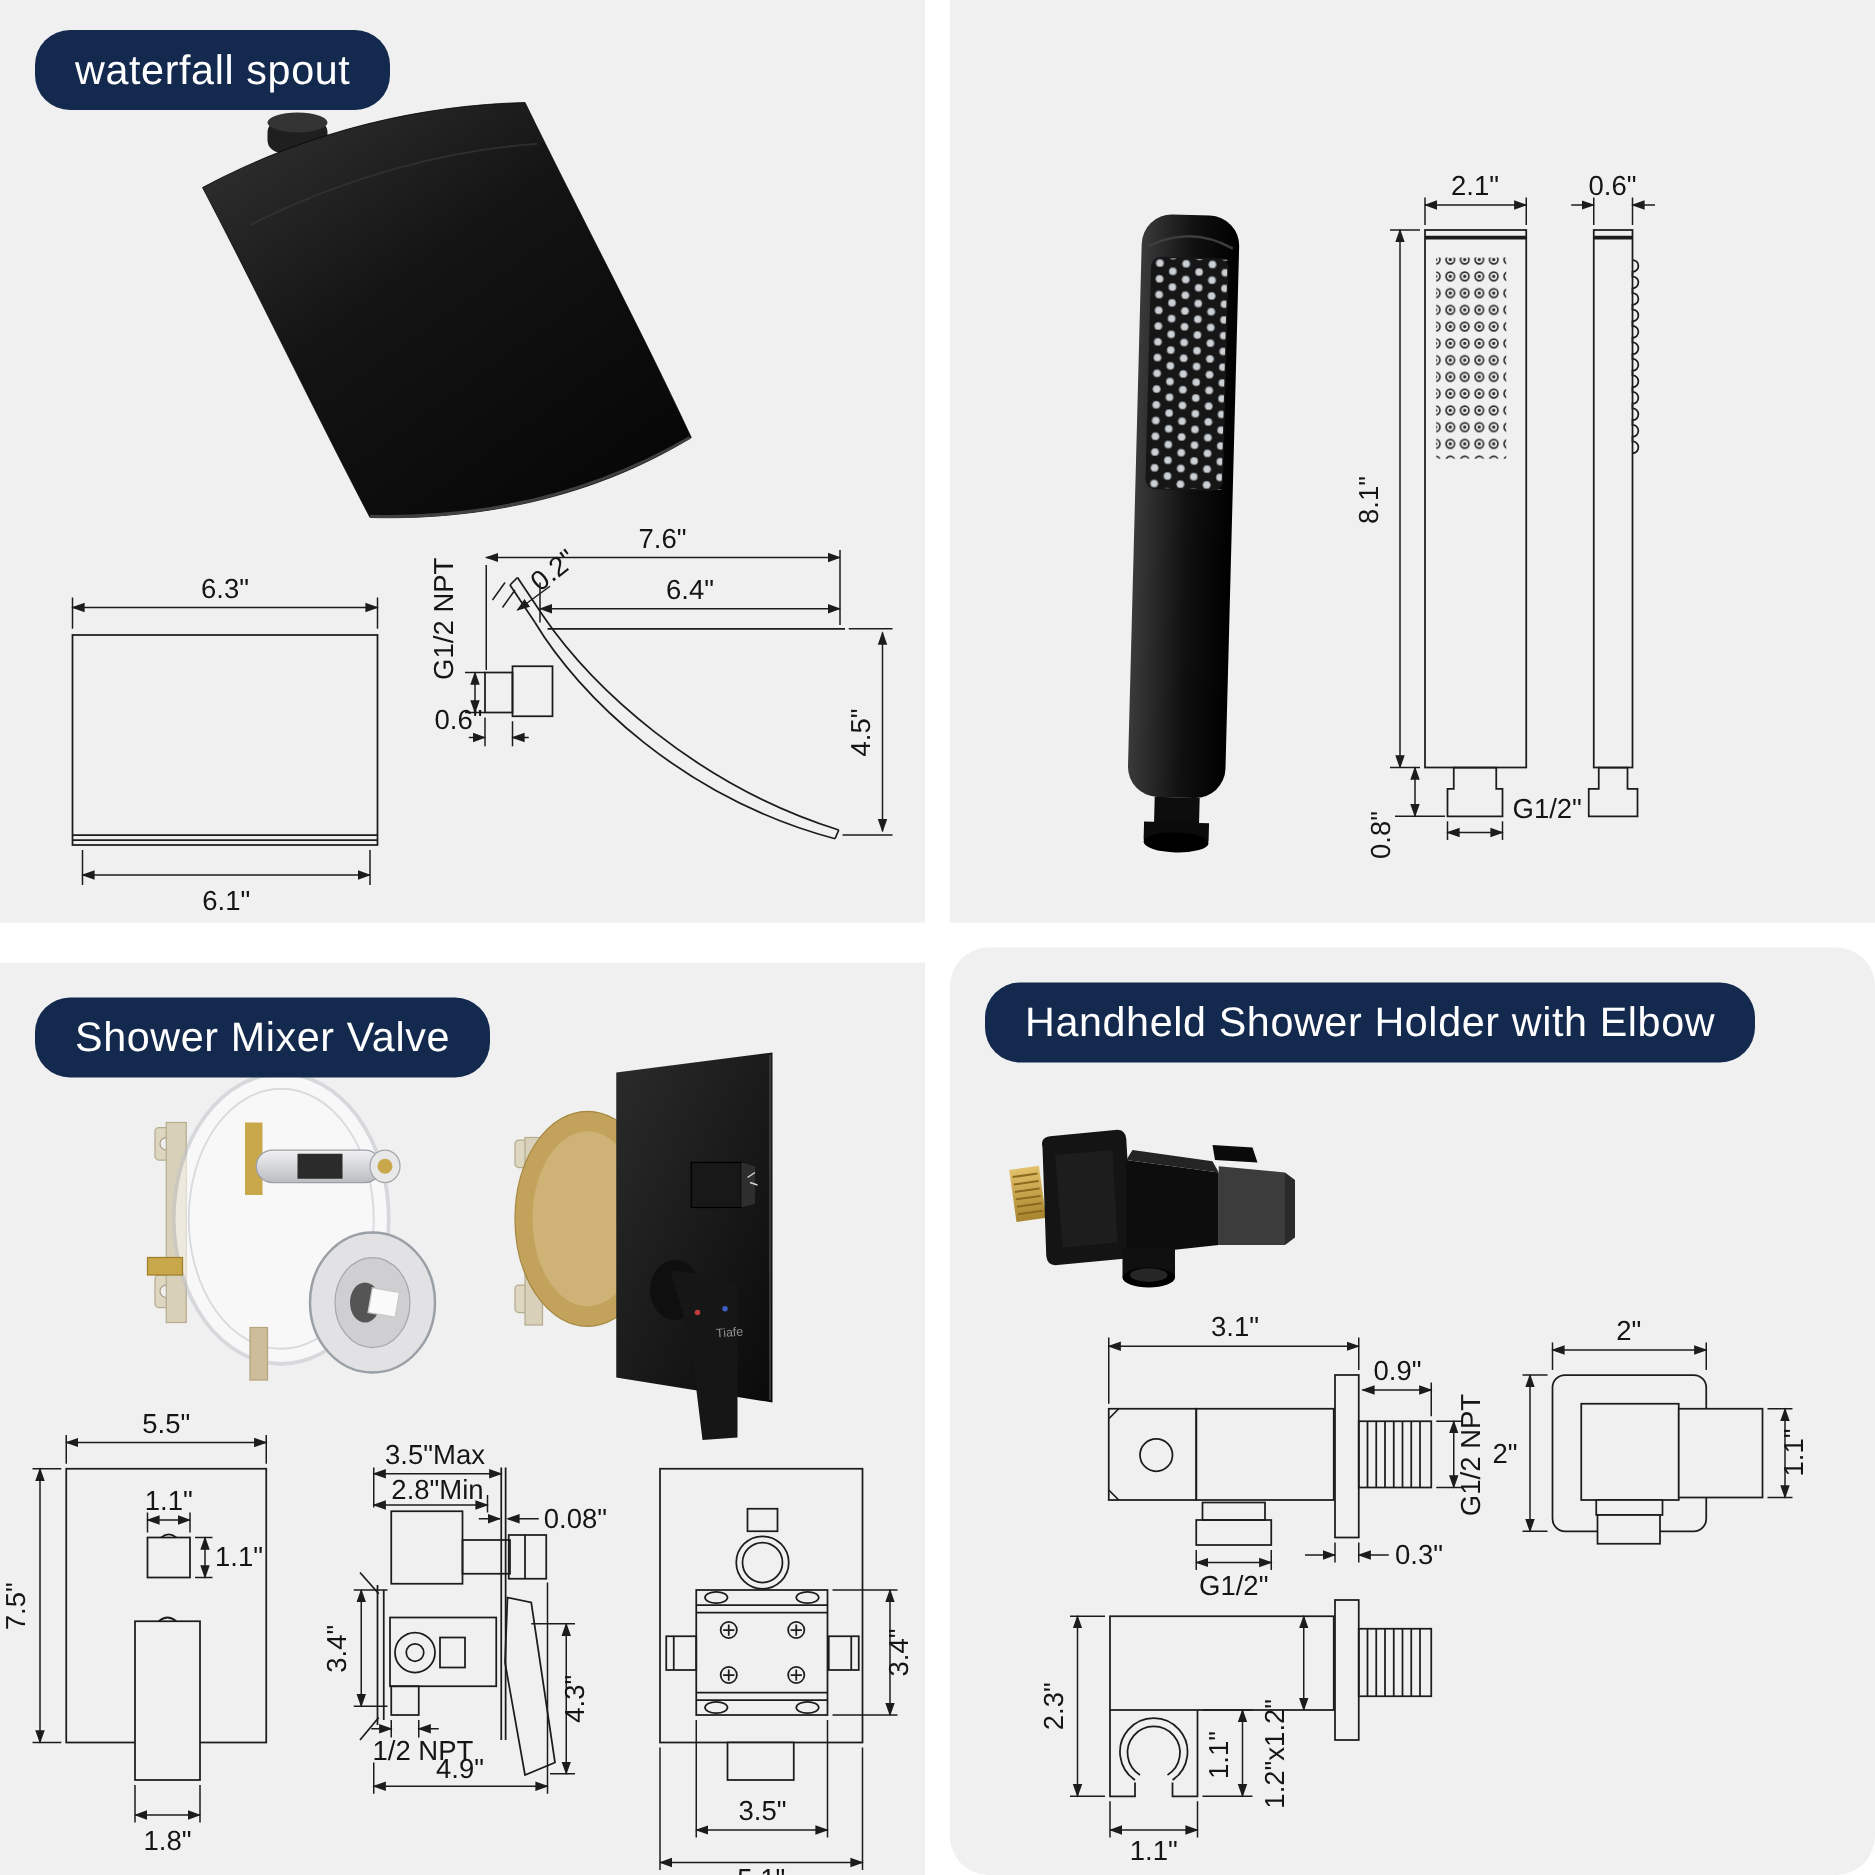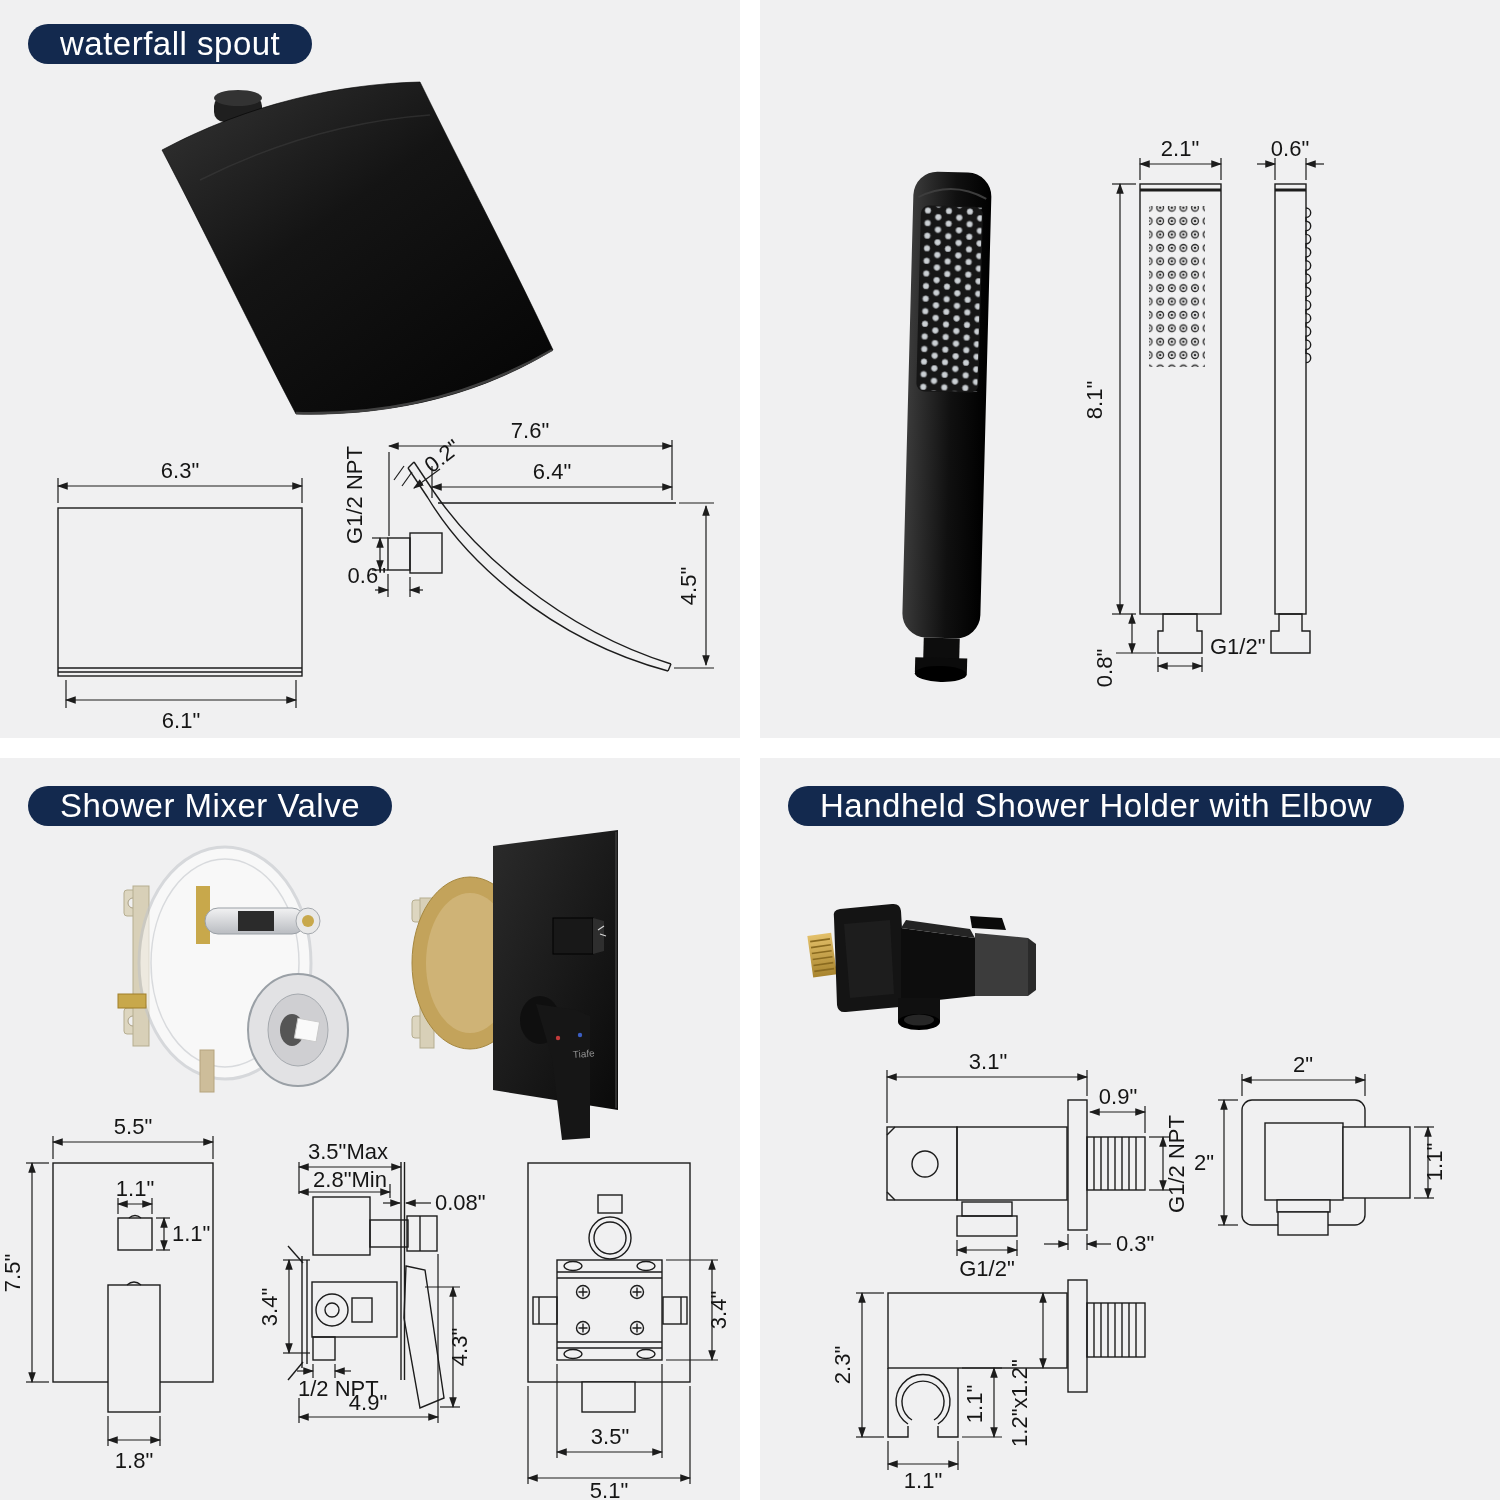--- a/index.html
+++ b/index.html
@@ -1,22 +1,22 @@
 <!DOCTYPE html>
 <html><head>
 <meta charset="utf-8">
 <style>
   html,body{margin:0;padding:0;background:#ffffff;}
   .board{position:relative;width:1500px;height:1500px;background:#ffffff;
          display:grid;grid-template-columns:740px 20px 740px;grid-template-rows:738px 20px 742px;}
   .panel{position:relative;background:#f0f0f1;overflow:hidden;}
   .p1{grid-column:1;grid-row:1;} .p2{grid-column:3;grid-row:1;}
-  .p3{grid-column:1;grid-row:3;} .p4{grid-column:3;grid-row:3;}
+  .p3{grid-column:1;grid-row:3;margin-top:12px;} .p4{grid-column:3;grid-row:3;border-radius:31px;}
   .pill{position:absolute;left:28px;top:24px;height:40px;display:inline-flex;align-items:center;
-        padding:0 32px;border-radius:28px;background:#13294e;color:#ffffff;
+        padding:12px 32px;border-radius:28px;background:#13294e;color:#ffffff;
         font-family:"Liberation Sans",sans-serif;font-size:33px;font-weight:500;letter-spacing:.5px;z-index:2;text-align:center;}
   svg{position:absolute;left:0;top:0;}
   .k{stroke:#1c1c1c;stroke-width:1.4;fill:none;}
   .k2{stroke:#1c1c1c;stroke-width:3;fill:none;}
   .d{stroke:#1c1c1c;stroke-width:1.2;fill:none;}
   .bgfill{fill:#f0f0f1;stroke:#1c1c1c;stroke-width:1.4;}
   .t{font-family:"Liberation Sans",sans-serif;font-size:22px;fill:#151515;}
   .tm{text-anchor:middle;} .te{text-anchor:end;}
   .tiny{font-family:"Liberation Sans",sans-serif;font-size:10px;fill:#8d8d8d;}
 </style>

